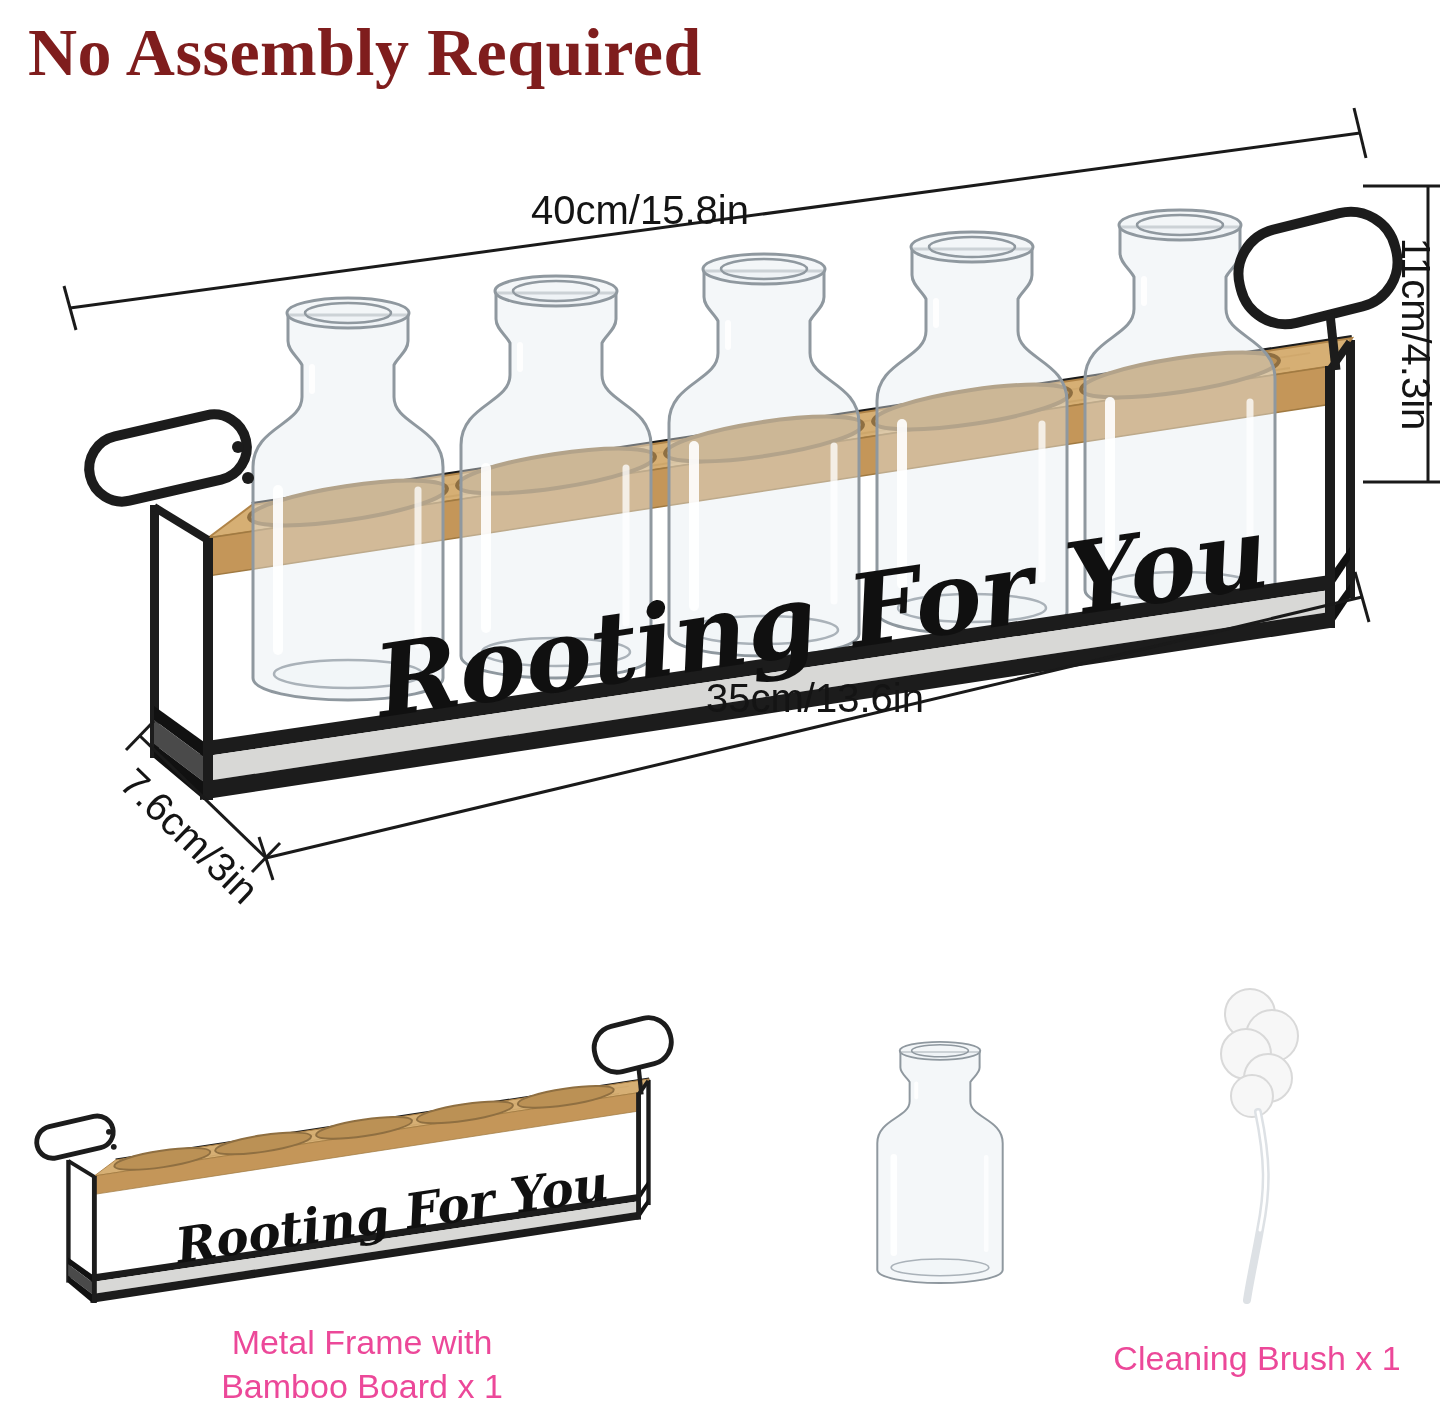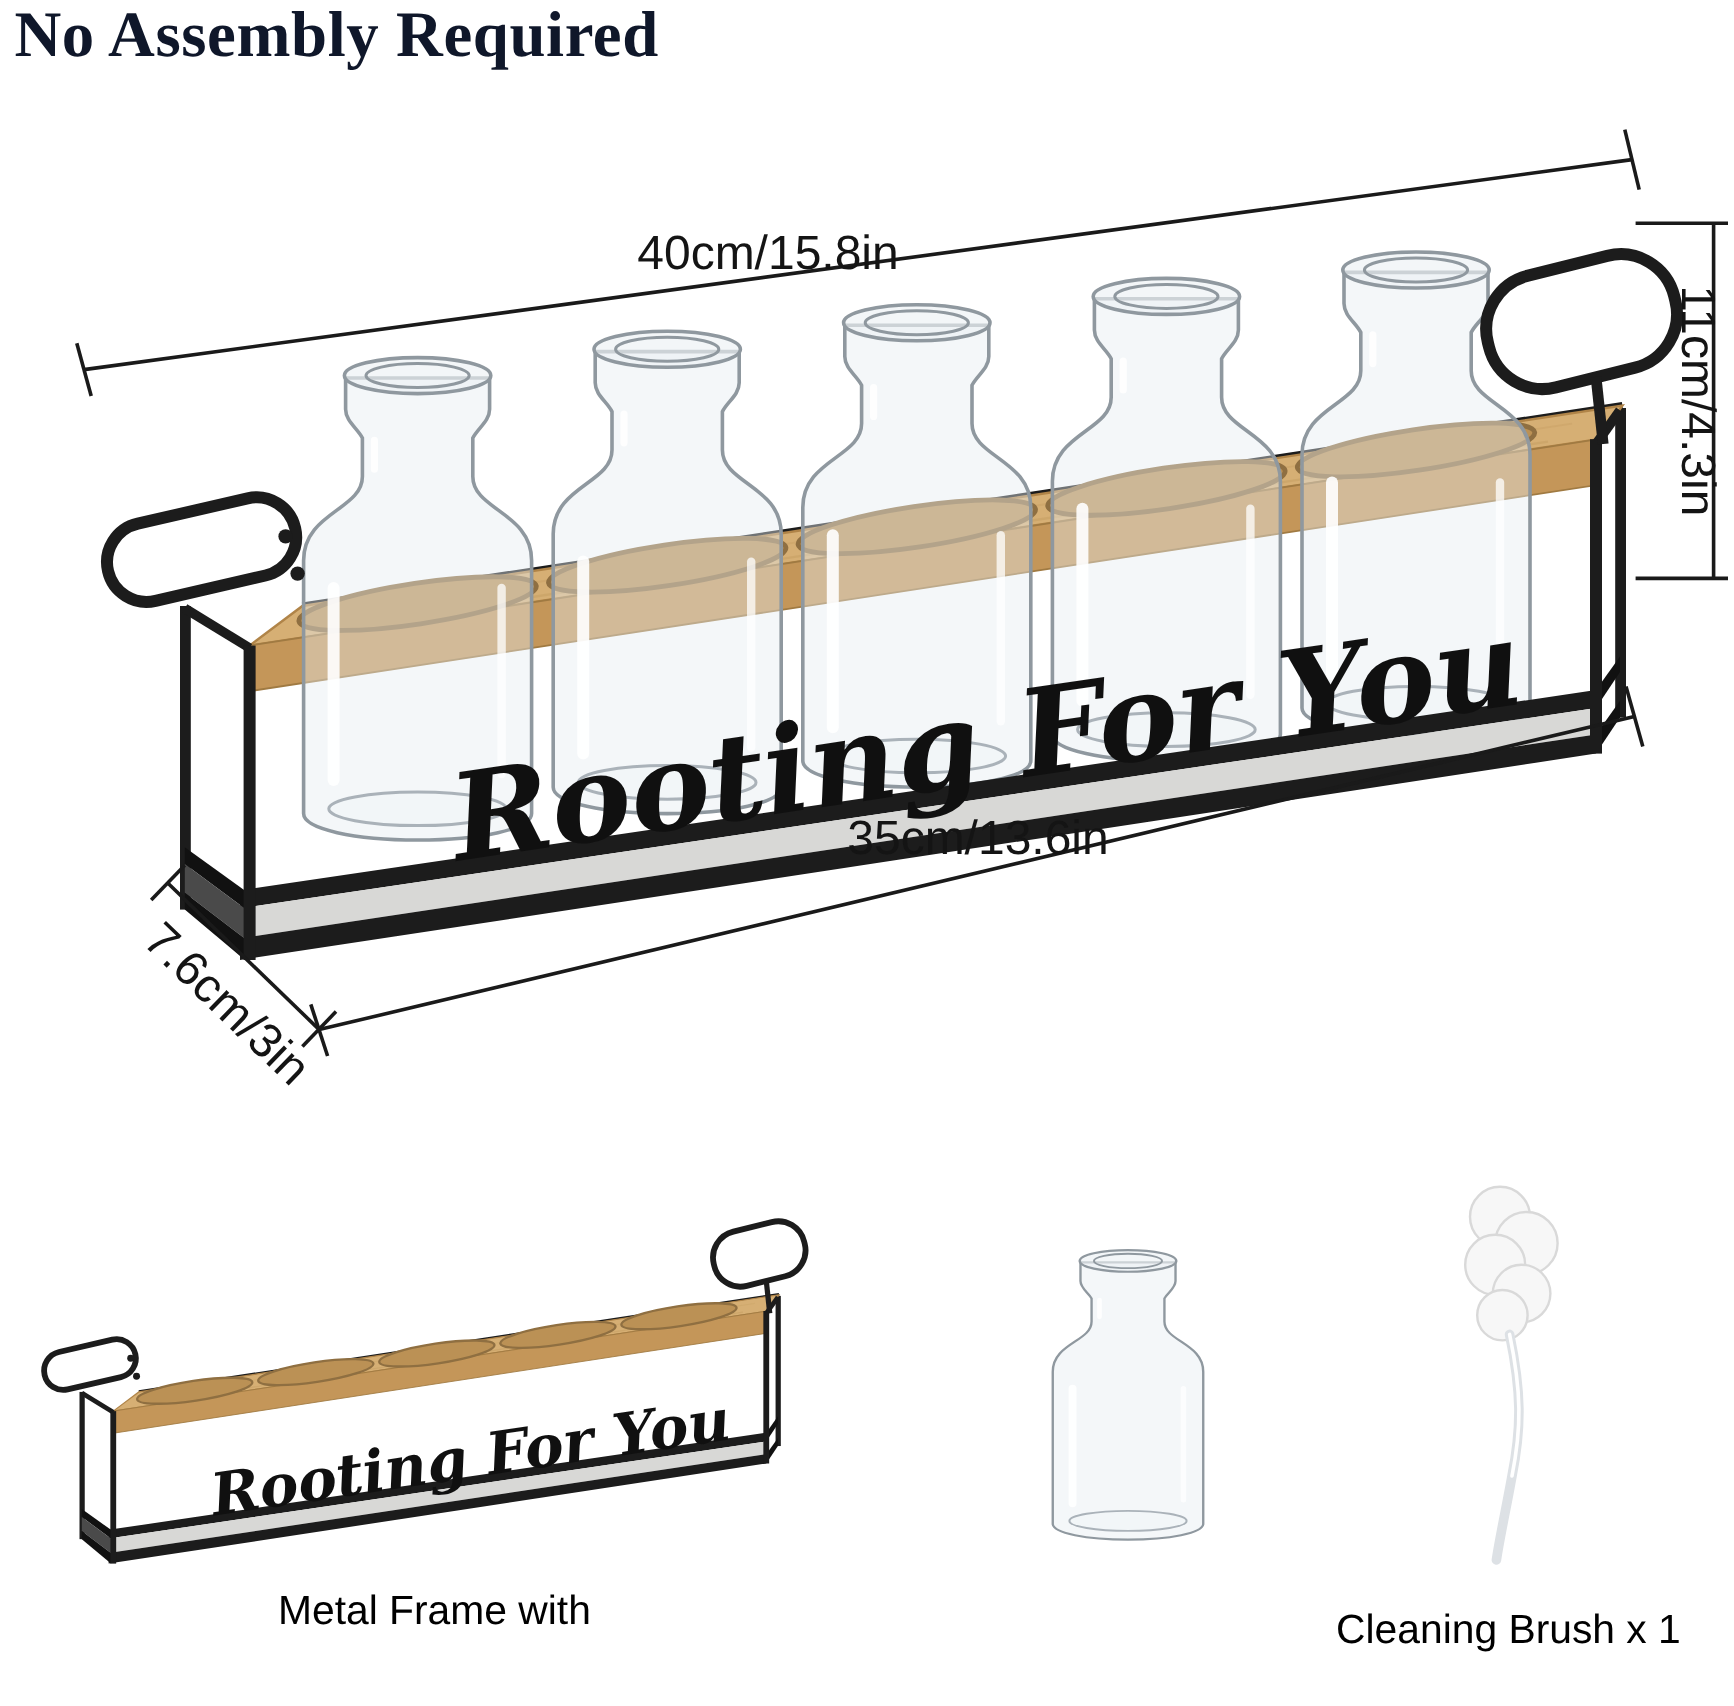--- a/index.html
+++ b/index.html
@@ -1,30 +1,30 @@
 <!DOCTYPE html>
 <html><head>
 <meta charset="utf-8">
 <style>
   html,body { margin:0; padding:0; background:#ffffff; }
   .page {
     position:relative; width:1445px; height:1422px; background:#ffffff;
     overflow:hidden; font-family:"Liberation Sans", sans-serif;
   }
   h1.title {
-    position:absolute; left:12px; top:0px; margin:0;
+    position:absolute; left:12px; top:0px; margin:16px;
     font-family:"Liberation Serif", serif; font-weight:700;
-    font-size:54px; line-height:1.08; color:#0f172a; letter-spacing:0.5px;
+    font-size:68px; line-height:1.08; color:#7f1d1d; letter-spacing:0.5px;
   }
   svg.art { position:absolute; left:0; top:0; width:1445px; height:1422px; }
   svg.art text.dim {
     font-family:"Liberation Sans", sans-serif; font-size:40px; fill:#141414;
   }
   .comp-label {
-    position:absolute; text-align:center; font-size:34px; color:#000000; line-height:1.3;
+    position:absolute; text-align:center; font-size:34px; color:#ec4899; line-height:1.3;
   }
 </style>
 </head>
 <body>
 
 <div class="page">
 
   <h1 class="title">No Assembly Required</h1>
 
   <svg class="art" viewBox="0 0 1445 1422">
@@ -153,20 +153,21 @@
         <circle cx="1268" cy="1078" r="24"></circle>
         <circle cx="1252" cy="1096" r="21"></circle>
       </g>
       <path d="M 1258,1112 C 1268,1160 1268,1190 1260,1230 C 1255,1258 1250,1280 1247,1300" stroke="#dde1e5" stroke-width="8" fill="none" stroke-linecap="round"></path>
       <path d="M 1258,1112 C 1268,1160 1268,1190 1260,1230" stroke="#ffffff" stroke-width="3" fill="none" stroke-linecap="round"></path>
     </g>
   </svg>
 
   <div class="comp-label" style="left:142px; top:1320px; width:440px;">
     <div>Metal Frame with</div>
+    <div>Bamboo Board x 1</div>
   </div>
 
   <div class="comp-label" style="left:740px; top:1320px; width:400px;">
   </div>
 
   <div class="comp-label" style="left:1057px; top:1336px; width:400px;">
     <div>Cleaning Brush x 1</div>
   </div>
 
 </div>

